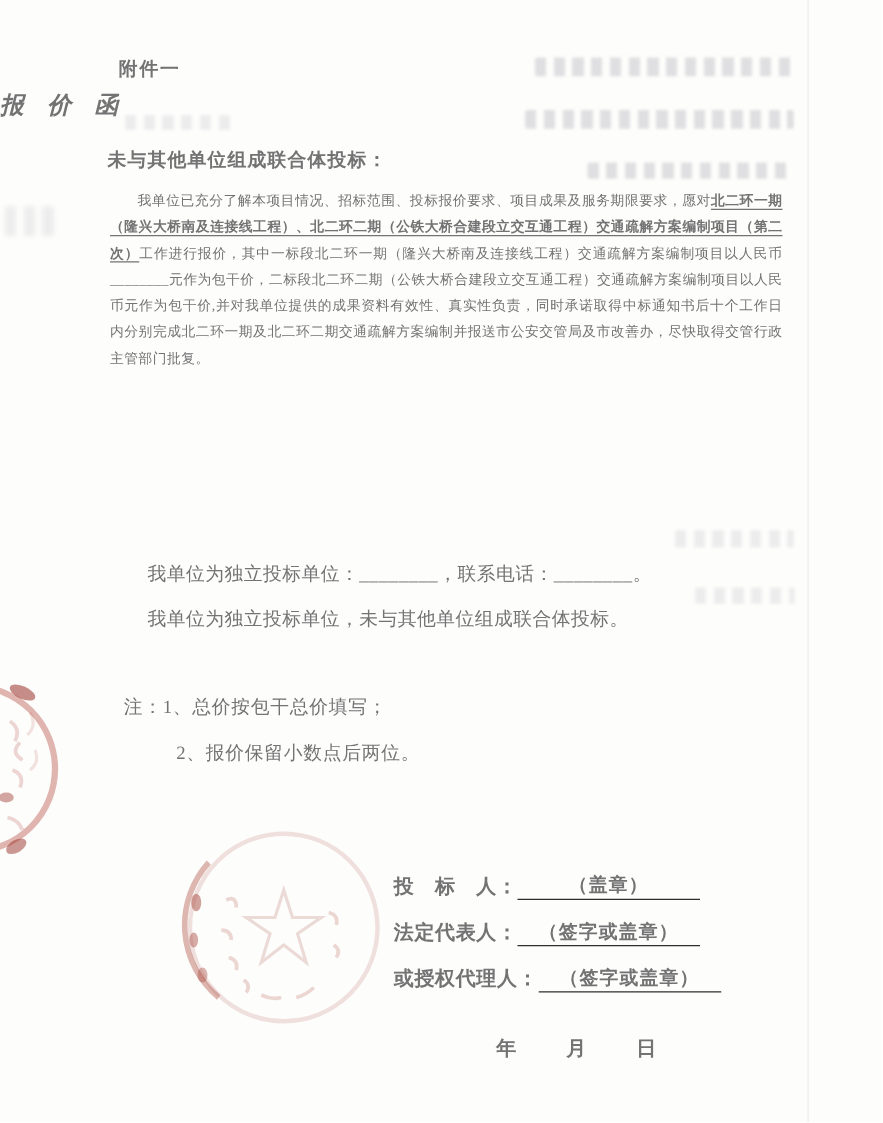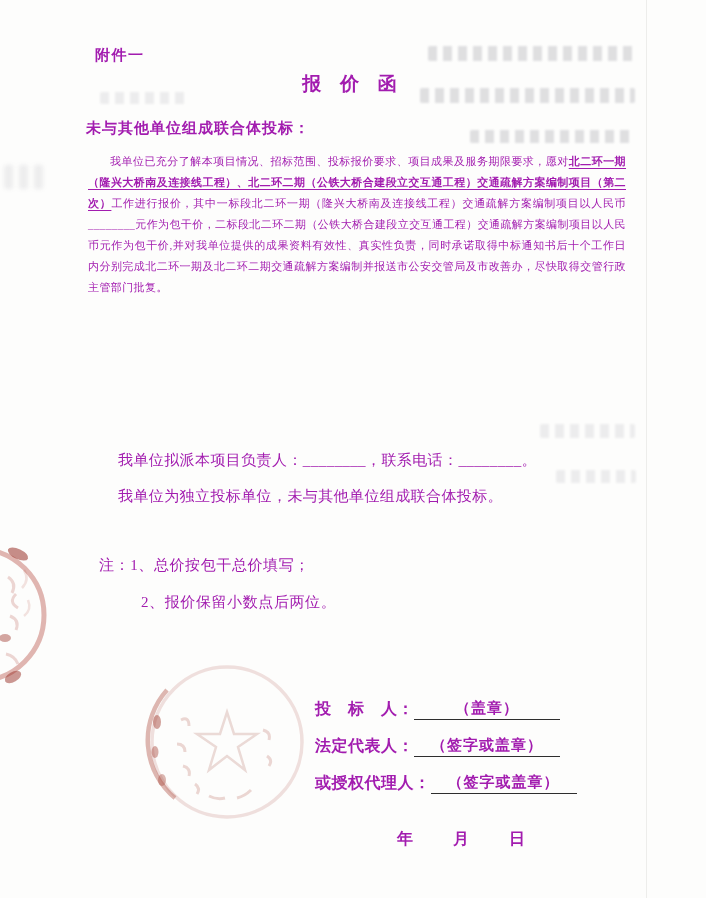--- a/index.html
+++ b/index.html
@@ -1,29 +1,29 @@
 <!DOCTYPE html>
 <html><head>
 <meta charset="utf-8">
 <style>
   html,body { margin:0; padding:0; background:#ffffff; }
   .page {
     position:relative; width:706px; height:898px;
     background:#fdfdfc; overflow:hidden;
     font-family:"Liberation Serif","DejaVu Serif",serif;
-    color:#a21caf;
+    color:#737373;
   }
   .edge-line { position:absolute; top:0; left:646px; width:1px; height:100%; background:#ededeb; }
   .attachment {
     position:absolute; top:46px; left:95px;
     font-size:15px; font-weight:bold; letter-spacing:1.5px;
   }
   .title {
     position:absolute; top:71px; left:0; width:706px; margin:0;
-    text-align:center; font-size:19px; font-weight:bold; letter-spacing:7px;
+    font-size:19px; font-weight:bold; letter-spacing:7px;font-style:italic;
   }
   .recipient {
     position:absolute; top:119px; left:86px;
     font-size:15px; font-weight:bold; letter-spacing:1px;
   }
   .para1 {
     position:absolute; top:151px; left:88px; width:538px; margin:0;
     font-size:11px; line-height:21px; letter-spacing:0.4px;
     text-align:justify; text-indent:2em;
   }
@@ -95,21 +95,21 @@
   </svg>
 
   <div class="attachment">附件一</div>
 
   <h1 class="title">报 价 函</h1>
 
   <div class="recipient">未与其他单位组成联合体投标：</div>
 
   <p class="para1"><span>我单位已充分了解本项目情况、招标范围、投标报价要求、项目成果及服务期限要求，愿对</span><span class="bu">北二环一期（隆兴大桥南及连接线工程）、北二环二期（公铁大桥合建段立交互通工程）交通疏解方案编制项目（第二次）</span><span>工作进行报价，其中一标段北二环一期（隆兴大桥南及连接线工程）交通疏解方案编制项目以人民币</span><span>________</span><span>元作为包干价，二标段北二环二期（公铁大桥合建段立交互通工程）交通疏解方案编制项目以人民币元作为包干价,并对我单位提供的成果资料有效性、真实性负责，同时承诺取得中标通知书后十个工作日内分别完成北二环一期及北二环二期交通疏解方案编制并报送市公安交管局及市改善办，尽快取得交管行政主管部门批复。</span></p>
 
-  <p class="oneline p2">我单位拟派本项目负责人：________，联系电话：________。</p>
+  <p class="oneline p2">我单位为独立投标单位：________，联系电话：________。</p>
   <p class="oneline p3">我单位为独立投标单位，未与其他单位组成联合体投标。</p>
 
   <div class="note1">注：1、总价按包干总价填写；</div>
   <div class="note2">2、报价保留小数点后两位。</div>
 
   <div class="sig">
     <div class="sig-row">
       <span class="sig-label">投　标　人：</span><span class="sig-line">（盖章）</span>
     </div>
     <div class="sig-row">

